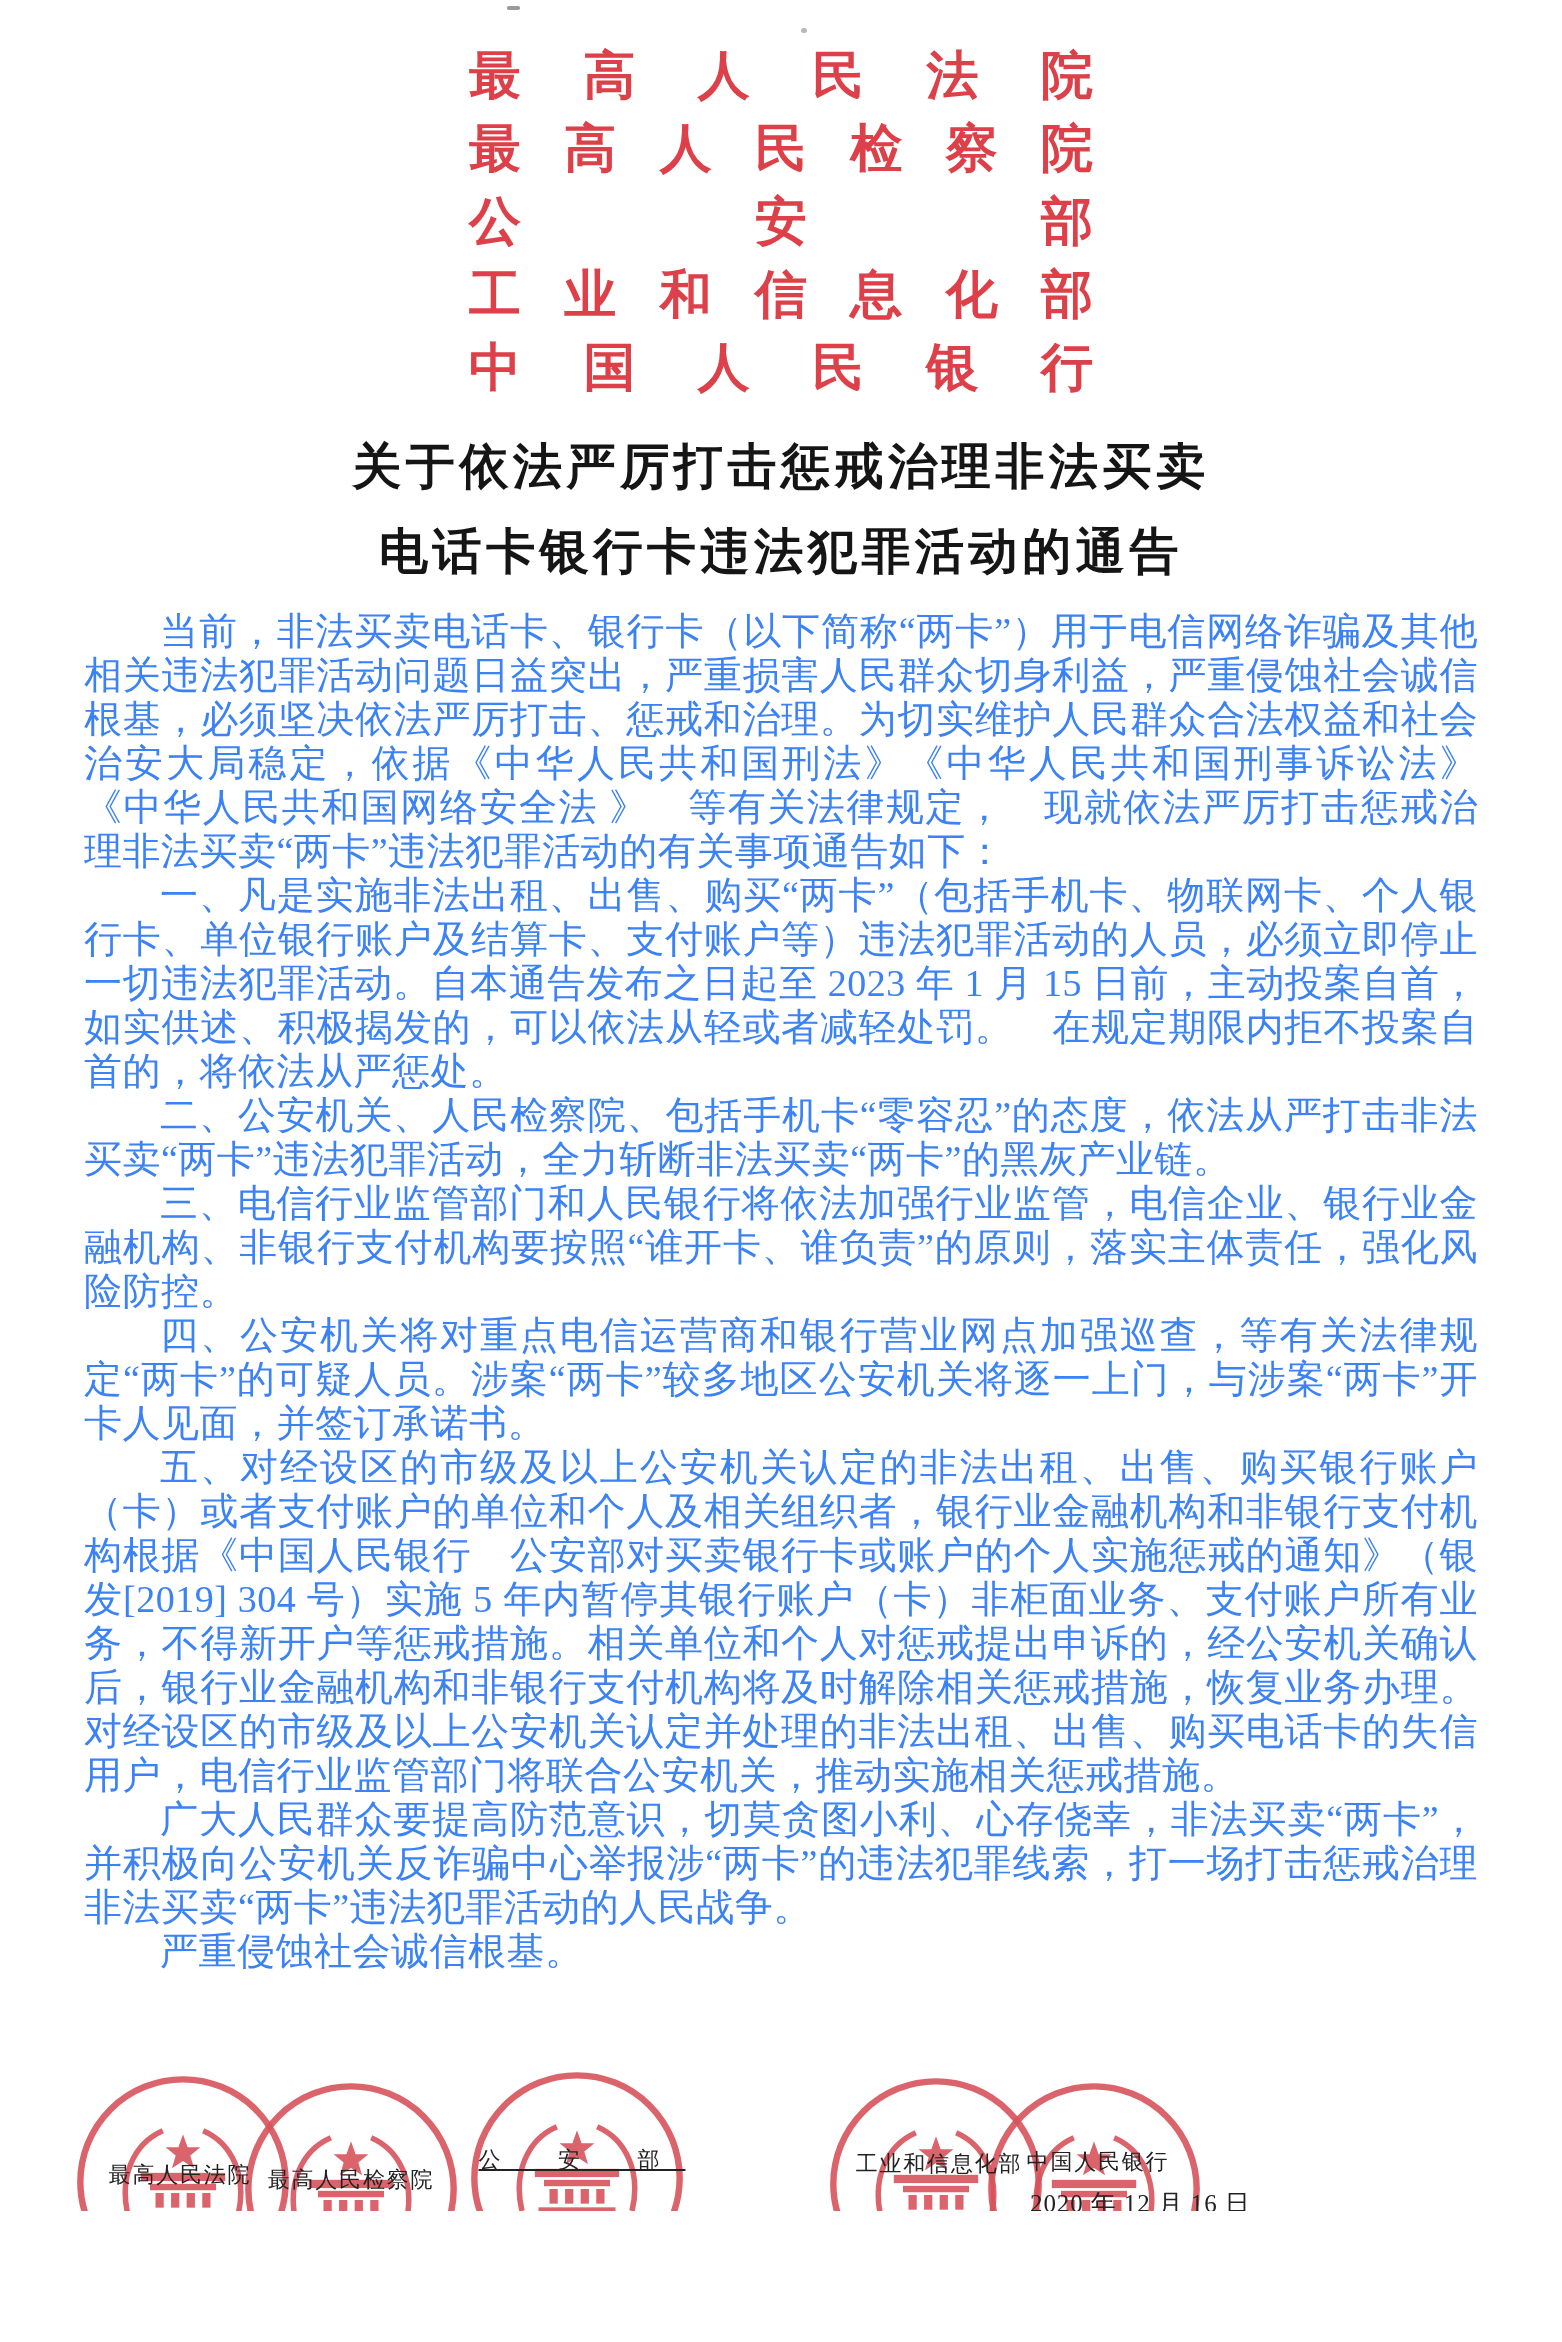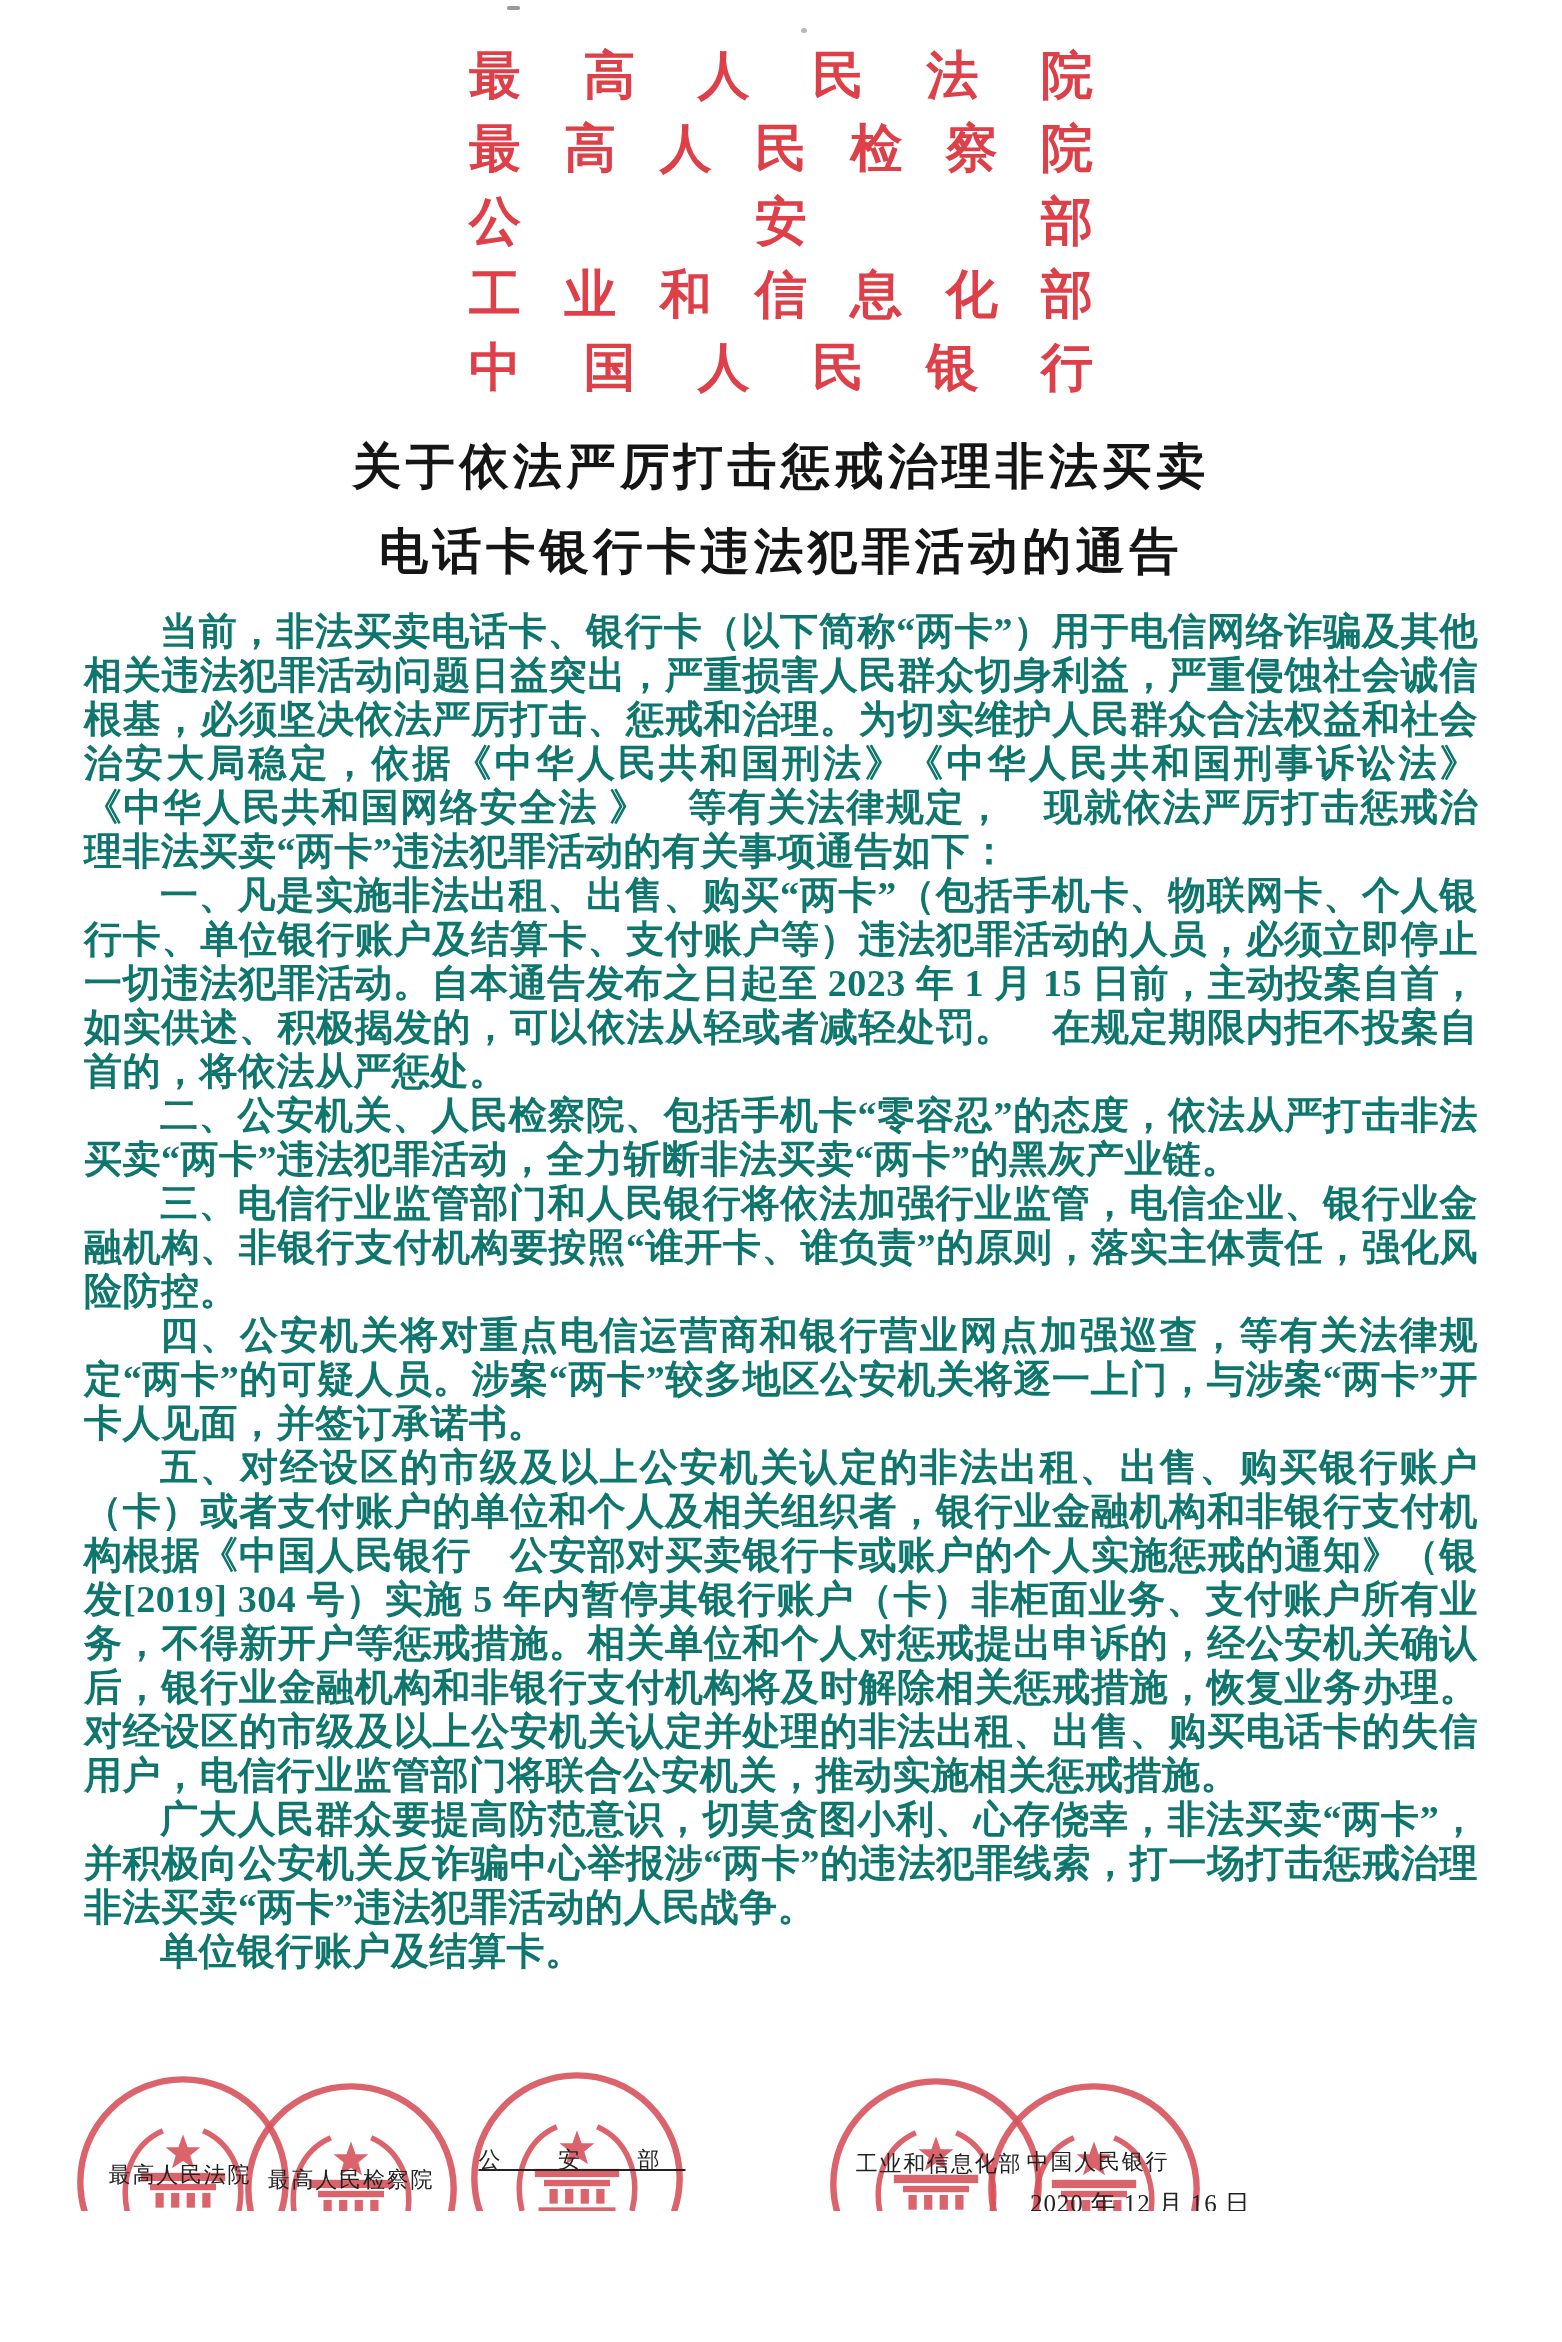--- a/index.html
+++ b/index.html
@@ -40,22 +40,21 @@
   }
   .notice-title .title-line{
     font-size:49px;
     line-height:85px;
     letter-spacing:4.6px;
   }
 
   
   .notice-body{
     margin:14.7px 84px 0 84px;
-    color:#0f766e;
-    font-weight:bold;
+    color:#3b82f6;
   }
   .notice-body p{
     margin:0;
     font-size:38px;
     line-height:44px;
     text-align:justify;
     text-indent:2em;
     letter-spacing:0.5px;
   }
 
@@ -117,21 +116,21 @@
   </div>
 
   <div class="notice-body">
     <p>当前，非法买卖电话卡、银行卡（以下简称“两卡”）用于电信网络诈骗及其他相关违法犯罪活动问题日益突出，严重损害人民群众切身利益，严重侵蚀社会诚信根基，必须坚决依法严厉打击、惩戒和治理。为切实维护人民群众合法权益和社会治安大局稳定，依据《中华人民共和国刑法》《中华人民共和国刑事诉讼法》　《中华人民共和国网络安全法 》　等有关法律规定，　现就依法严厉打击惩戒治理非法买卖“两卡”违法犯罪活动的有关事项通告如下：</p>
     <p>一、凡是实施非法出租、出售、购买“两卡”（包括手机卡、物联网卡、个人银行卡、单位银行账户及结算卡、支付账户等）违法犯罪活动的人员，必须立即停止一切违法犯罪活动。自本通告发布之日起至 2023 年 1 月 15 日前，主动投案自首，如实供述、积极揭发的，可以依法从轻或者减轻处罚。　在规定期限内拒不投案自首的，将依法从严惩处。</p>
     <p>二、公安机关、人民检察院、包括手机卡“零容忍”的态度，依法从严打击非法买卖“两卡”违法犯罪活动，全力斩断非法买卖“两卡”的黑灰产业链。</p>
     <p>三、电信行业监管部门和人民银行将依法加强行业监管，电信企业、银行业金融机构、非银行支付机构要按照“谁开卡、谁负责”的原则，落实主体责任，强化风险防控。</p>
     <p>四、公安机关将对重点电信运营商和银行营业网点加强巡查，等有关法律规定“两卡”的可疑人员。涉案“两卡”较多地区公安机关将逐一上门，与涉案“两卡”开卡人见面，并签订承诺书。</p>
     <p>五、对经设区的市级及以上公安机关认定的非法出租、出售、购买银行账户（卡）或者支付账户的单位和个人及相关组织者，银行业金融机构和非银行支付机构根据《中国人民银行　公安部对买卖银行卡或账户的个人实施惩戒的通知》（银发[2019] 304 号）实施 5 年内暂停其银行账户（卡）非柜面业务、支付账户所有业务，不得新开户等惩戒措施。相关单位和个人对惩戒提出申诉的，经公安机关确认后，银行业金融机构和非银行支付机构将及时解除相关惩戒措施，恢复业务办理。对经设区的市级及以上公安机关认定并处理的非法出租、出售、购买电话卡的失信用户，电信行业监管部门将联合公安机关，推动实施相关惩戒措施。</p>
     <p>广大人民群众要提高防范意识，切莫贪图小利、心存侥幸，非法买卖“两卡”，并积极向公安机关反诈骗中心举报涉“两卡”的违法犯罪线索，打一场打击惩戒治理非法买卖“两卡”违法犯罪活动的人民战争。</p>
-    <p>单位银行账户及结算卡。</p>
+    <p>严重侵蚀社会诚信根基。</p>
   </div>
 
   <div class="seals-layer">
 
     <div class="seal seal-1">
       <svg viewBox="0 0 240 240">
         <circle cx="120" cy="120" r="112" fill="none" stroke="#d8535b" stroke-width="7"></circle>
         <path id="rim0" d="M 42 156 A 86 86 0 1 0 198 156" fill="none"></path>
         <text fill="#d8535b" font-size="24" letter-spacing="2" font-weight="700">
           <textPath href="#rim0" startOffset="50%" text-anchor="middle">中华人民共和国最高人民法院</textPath>

